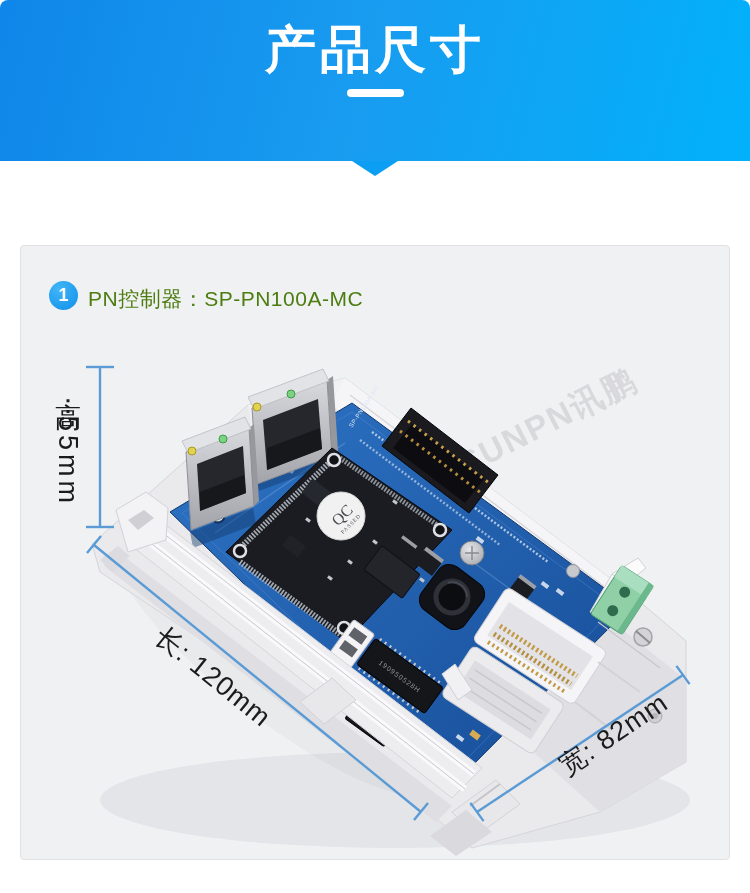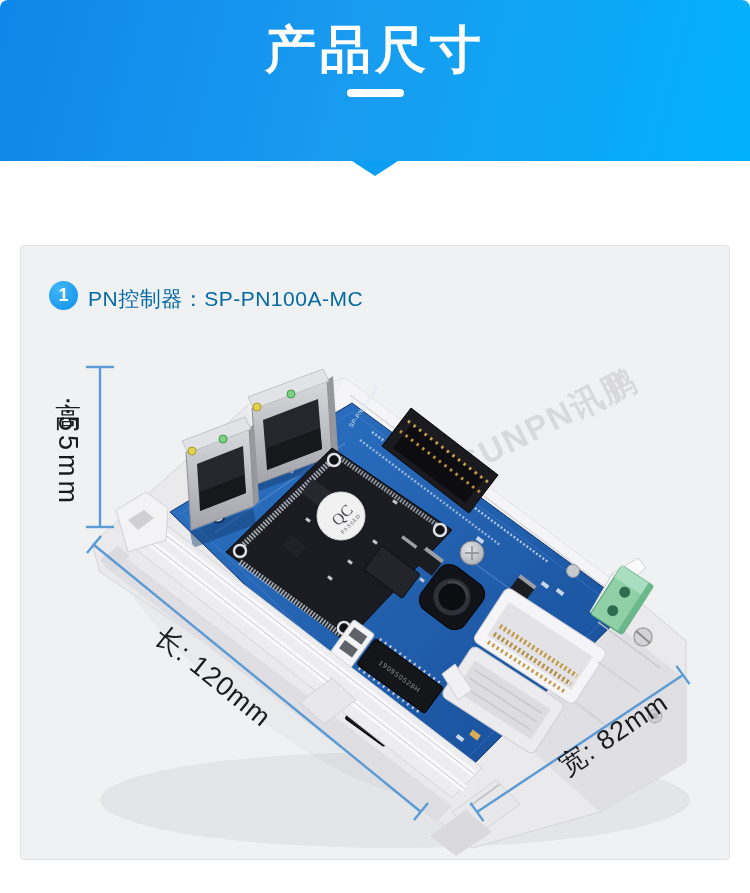--- a/index.html
+++ b/index.html
@@ -35,21 +35,21 @@
     position:absolute; left:20px; top:245px; width:710px; height:615px;
     background:#f0f1f3; border:1px solid #e1e1e4; border-radius:4px;
   }
   .index-badge {
     position:absolute; left:49px; top:281px; width:29px; height:29px;
     border-radius:50%; background:radial-gradient(circle at 35% 28%, #41b6f8, #0e8fe9);
     color:#ffffff; font-size:18px; font-weight:700;
     display:flex; align-items:center; justify-content:center;
   }
   .product-name {
-    position:absolute; left:88px; top:285px; font-size:21px; color:#0369a1;
+    position:absolute; left:88px; top:285px; font-size:21px; color:#4d7c0f;
     letter-spacing:0.5px; white-space:nowrap;
   }
 
   
   .photo-svg { position:absolute; left:0; top:0; width:750px; height:893px; pointer-events:none; }
 
   
   .dim {
     position:absolute; color:#1b1b1b; font-size:27px; white-space:nowrap;
     transform-origin:0 0; letter-spacing:1px;

